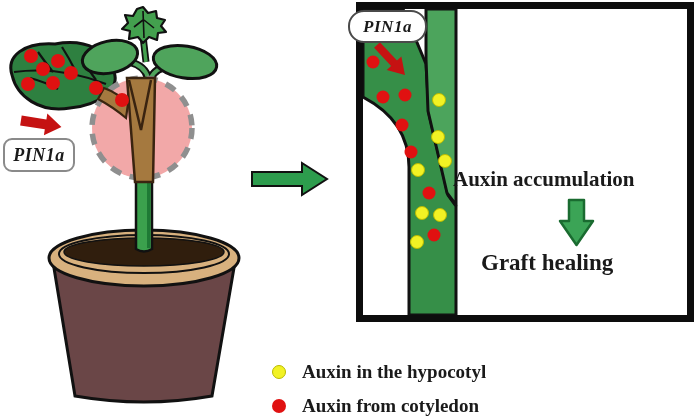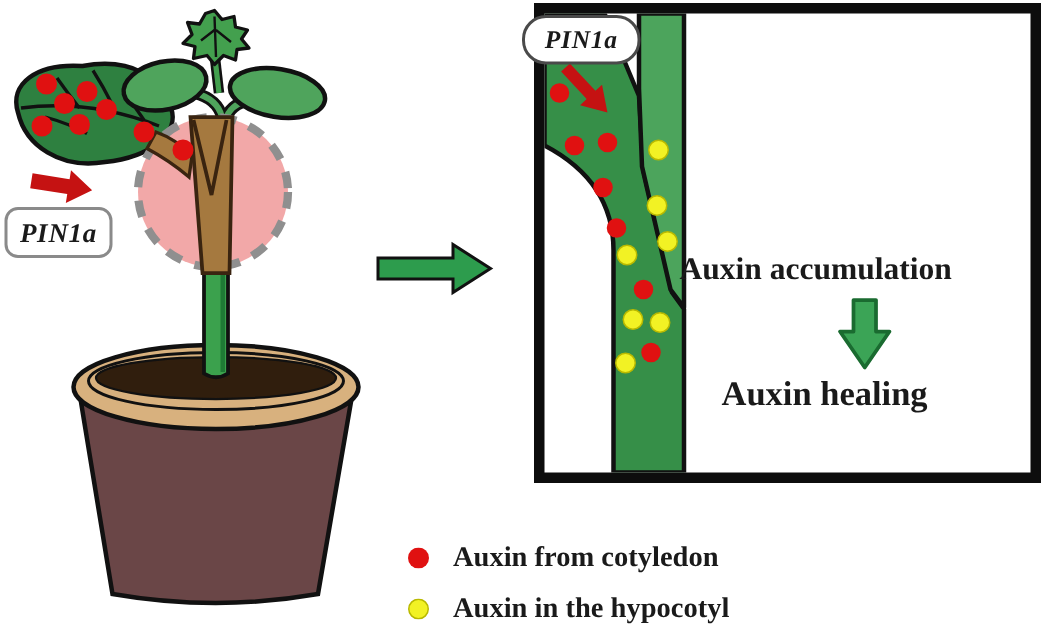--- a/index.html
+++ b/index.html
@@ -133,34 +133,34 @@
         <circle cx="55" cy="161" r="6.5" stroke="#b9b900" stroke-width="1" fill="#f2f224"></circle>
         <circle cx="59" cy="204" r="6.5" stroke="#b9b900" stroke-width="1" fill="#f2f224"></circle>
         <circle cx="77" cy="206" r="6.5" stroke="#b9b900" stroke-width="1" fill="#f2f224"></circle>
         <circle cx="54" cy="233" r="6.5" stroke="#b9b900" stroke-width="1" fill="#f2f224"></circle>
       </g>
 
       <path d="M 206,191 L 221,191 L 221,212 L 230,212 L 213.5,236 L 197,212 L 206,212 Z" stroke="#1a6b30" stroke-width="2.5" stroke-linejoin="round" fill="#3ba456"></path>
     </svg>
 
     <div id="accum-text" class="panel-text">Auxin accumulation</div>
-    <div id="heal-text" class="panel-text">Auxin healing</div>
+    <div id="heal-text" class="panel-text">Graft healing</div>
   </div>
 
   <div id="pin-left" class="pin-label">PIN1a</div>
   <div id="pin-right" class="pin-label">PIN1a</div>
 
   <div id="legend" class="abs">
     <div class="legend-row">
       <svg width="14" height="14" viewBox="0 0 14 14">
+        <circle cx="7" cy="7" r="6.5" stroke="#b9b900" stroke-width="1" fill="#f2f224"></circle>
+      </svg>
+      <span class="legend-label">Auxin in the hypocotyl</span>
+    </div>
+    <div class="legend-row">
+      <svg width="14" height="14" viewBox="0 0 14 14">
         <circle cx="7" cy="7" r="7" fill="#e01111"></circle>
       </svg>
       <span class="legend-label">Auxin from cotyledon</span>
-    </div>
-    <div class="legend-row">
-      <svg width="14" height="14" viewBox="0 0 14 14">
-        <circle cx="7" cy="7" r="6.5" stroke="#b9b900" stroke-width="1" fill="#f2f224"></circle>
-      </svg>
-      <span class="legend-label">Auxin in the hypocotyl</span>
     </div>
   </div>
 
 </div>
 
 </body></html>

